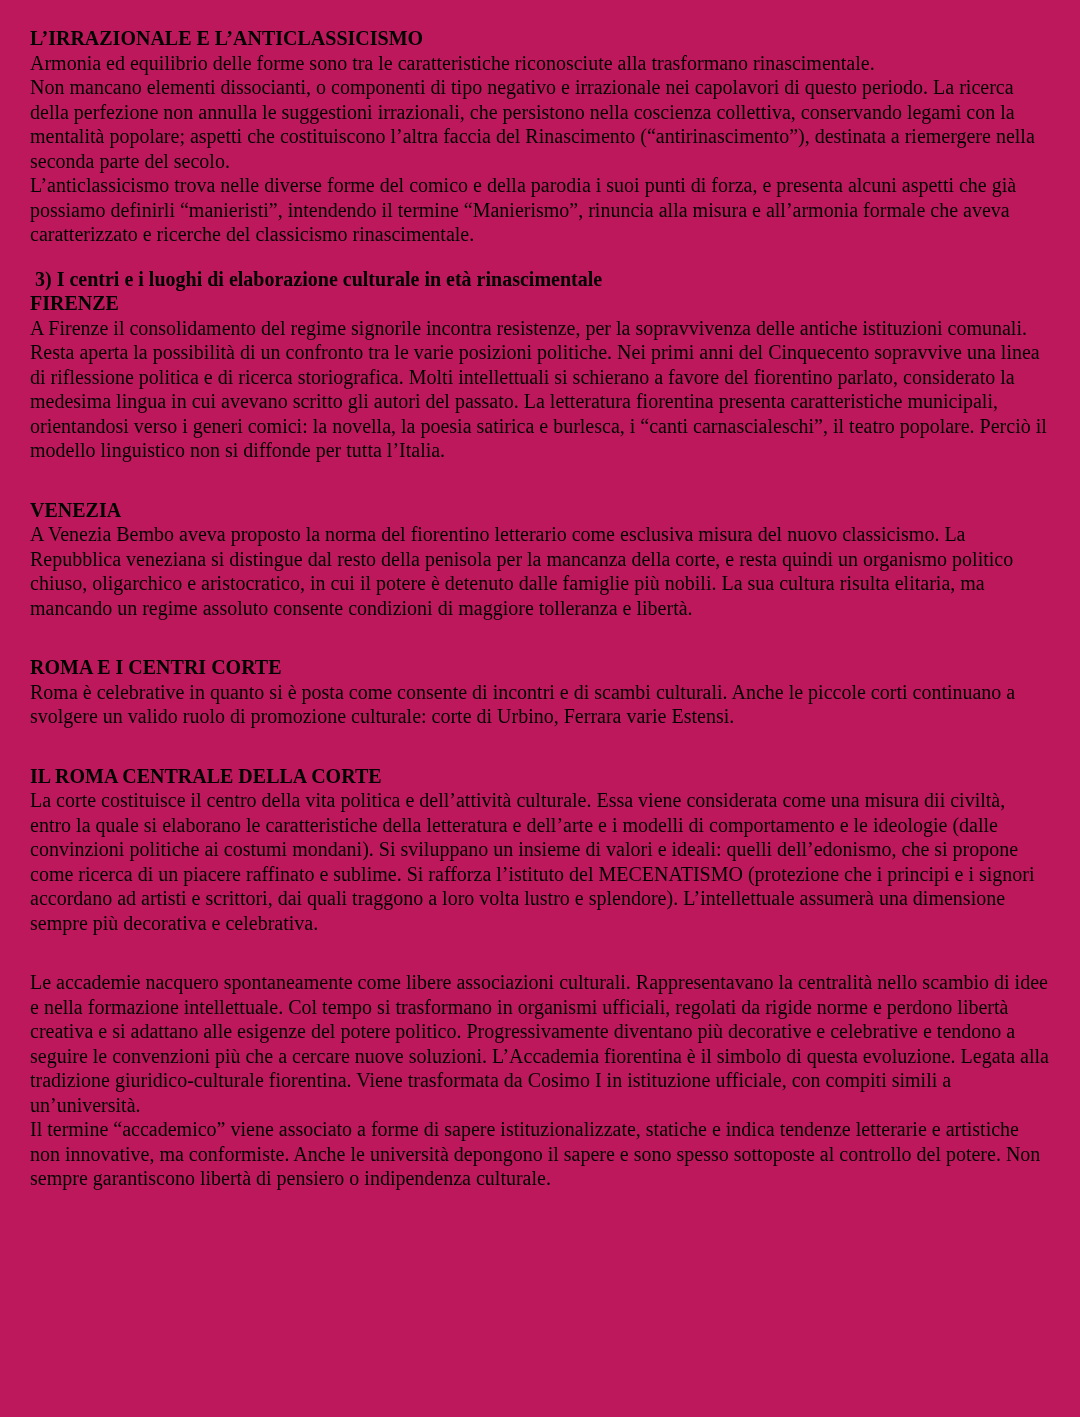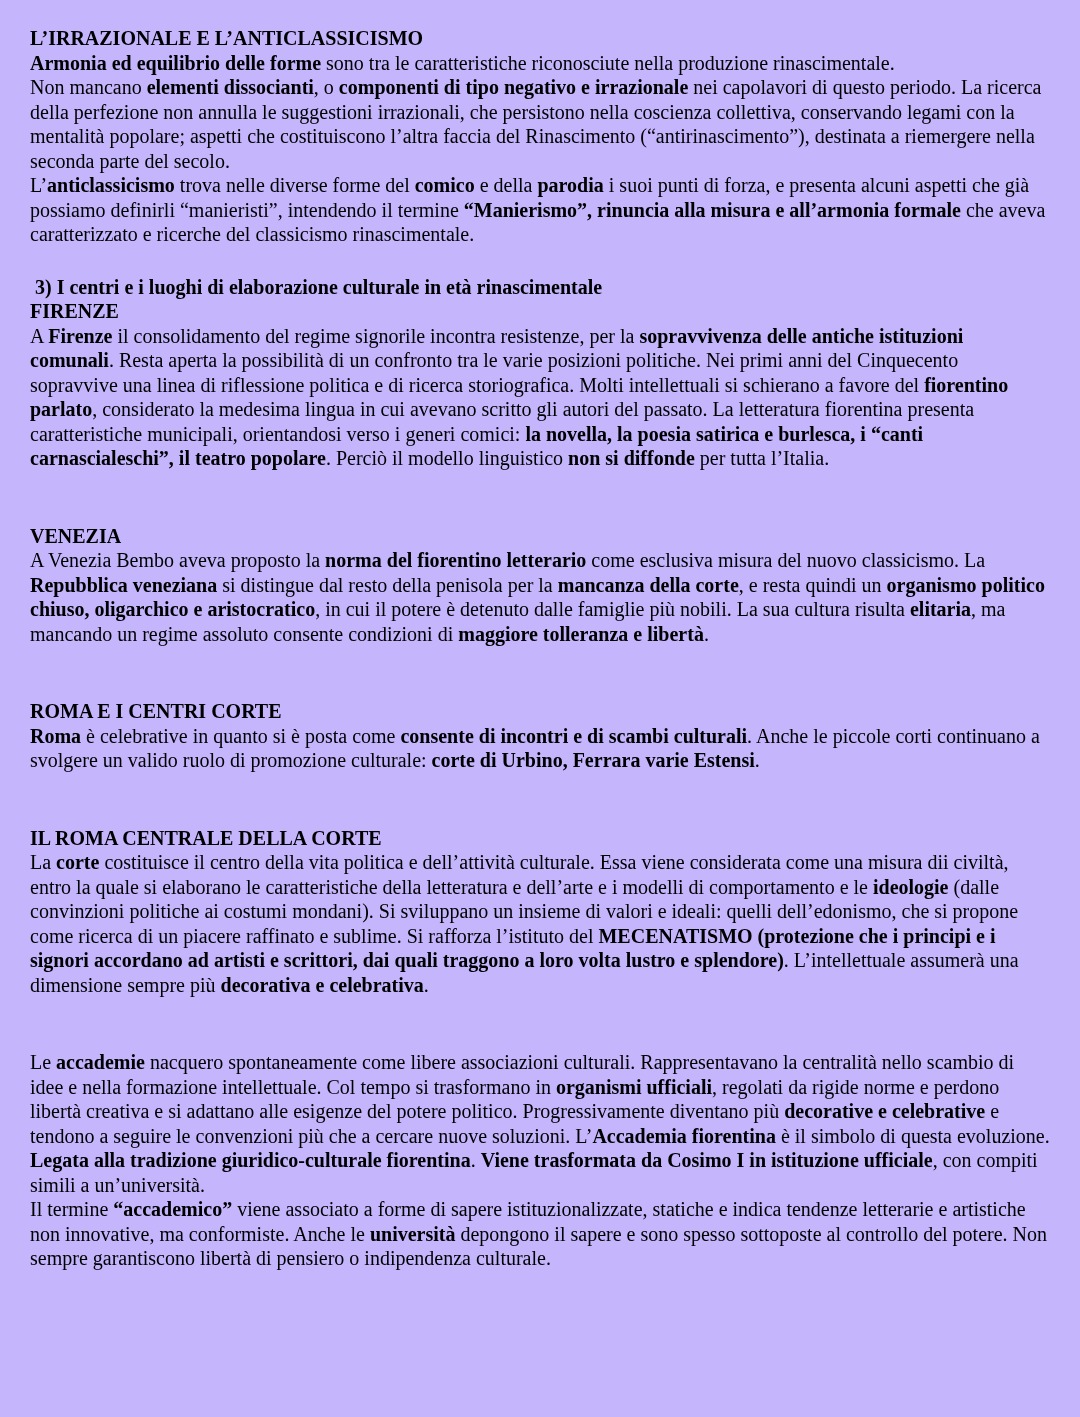--- a/index.html
+++ b/index.html
@@ -14,46 +14,46 @@
     font-family: "Liberation Serif", "DejaVu Serif", serif;
     font-size: 20px;
     line-height: 1.225;
     -webkit-font-smoothing: antialiased;
   }
   .page {
     box-sizing: border-box;
     width: 1080px;
     min-height: 1417px;
     padding: 26px 30px 40px 30px;
-    background: #c4b5fd;
+    background: #be185d;
   }
-  .section { margin-top: 53px; }
+  .section { margin-top: 35px; }
   .section.first { margin-top: 0; }
-  .section.tight { margin-top: 28px; }
+  .section.tight { margin-top: 20px; }
   .section h2 {
     font-size: 20px;
     font-weight: 700;
     margin: 0;
     padding: 0;
     line-height: 1.225;
   }
   .section p {
     margin: 0;
     padding: 0;
     text-align: left;
   }
-  .b { font-weight: 700; }
+  .b { font-weight: 400; }
 </style>
 </head>
 <body>
 
 <div class="page" id="doc-page">
     <div class="section first">
       <h2>L’IRRAZIONALE E L’ANTICLASSICISMO</h2>
-      <p><span class="b">Armonia ed equilibrio delle forme</span><span class=""> sono tra le caratteristiche riconosciute nella produzione rinascimentale.</span></p>
+      <p><span class="b">Armonia ed equilibrio delle forme</span><span class=""> sono tra le caratteristiche riconosciute alla trasformano rinascimentale.</span></p>
       <p><span class="">Non mancano </span><span class="b">elementi dissocianti</span><span class="">, o </span><span class="b">componenti di tipo negativo e irrazionale</span><span class=""> nei capolavori di questo periodo. La ricerca della perfezione non annulla le suggestioni irrazionali, che persistono nella coscienza collettiva, conservando legami con la mentalità popolare; aspetti che costituiscono l’altra faccia del Rinascimento (“antirinascimento”), destinata a riemergere nella seconda parte del secolo.</span></p>
       <p><span class="">L’</span><span class="b">anticlassicismo</span><span class=""> trova nelle diverse forme del </span><span class="b">comico</span><span class=""> e della </span><span class="b">parodia</span><span class=""> i suoi punti di forza, e presenta alcuni aspetti che già possiamo definirli “manieristi”, intendendo il termine </span><span class="b">“Manierismo”, rinuncia alla misura e all’armonia formale</span><span class=""> che aveva caratterizzato e ricerche del classicismo rinascimentale.</span></p>
     </div>
     <div class="section tight">
       <h2>&nbsp;3) I centri e i luoghi di elaborazione culturale in età rinascimentale</h2>
       <h2>FIRENZE</h2>
       <p><span class="">A </span><span class="b">Firenze</span><span class=""> il consolidamento del regime signorile incontra resistenze, per la </span><span class="b">sopravvivenza delle antiche istituzioni comunali</span><span class="">. Resta aperta la possibilità di un confronto tra le varie posizioni politiche. Nei primi anni del Cinquecento sopravvive una linea di riflessione politica e di ricerca storiografica. Molti intellettuali si schierano a favore del </span><span class="b">fiorentino parlato</span><span class="">, considerato la medesima lingua in cui avevano scritto gli autori del passato. La letteratura fiorentina presenta caratteristiche municipali, orientandosi verso i generi comici: </span><span class="b">la novella, la poesia satirica e burlesca, i “canti carnascialeschi”, il teatro popolare</span><span class="">. Perciò il modello linguistico </span><span class="b">non si diffonde</span><span class=""> per tutta l’Italia.</span></p>
     </div>
     <div class="section">
       <h2>VENEZIA</h2>

